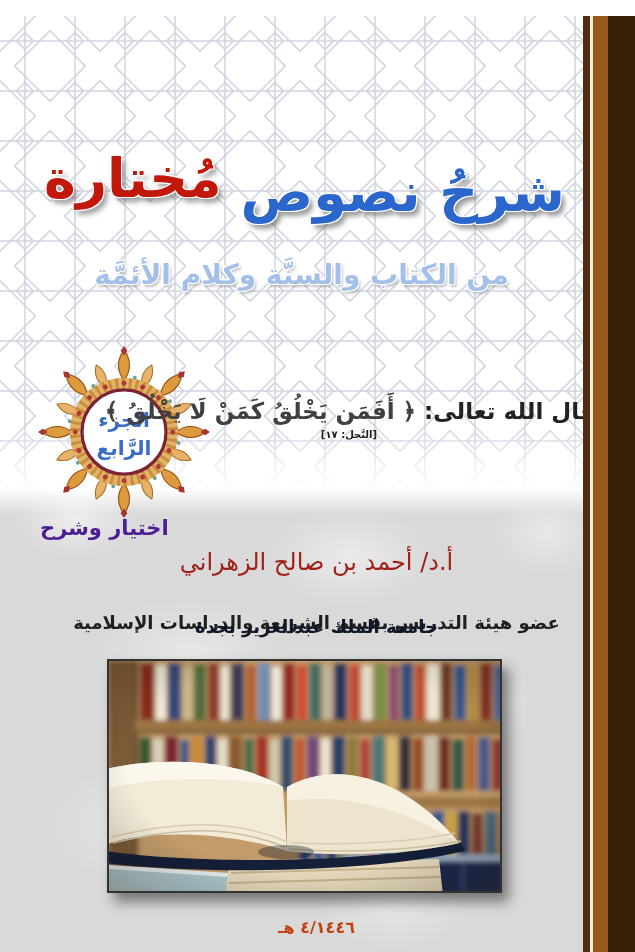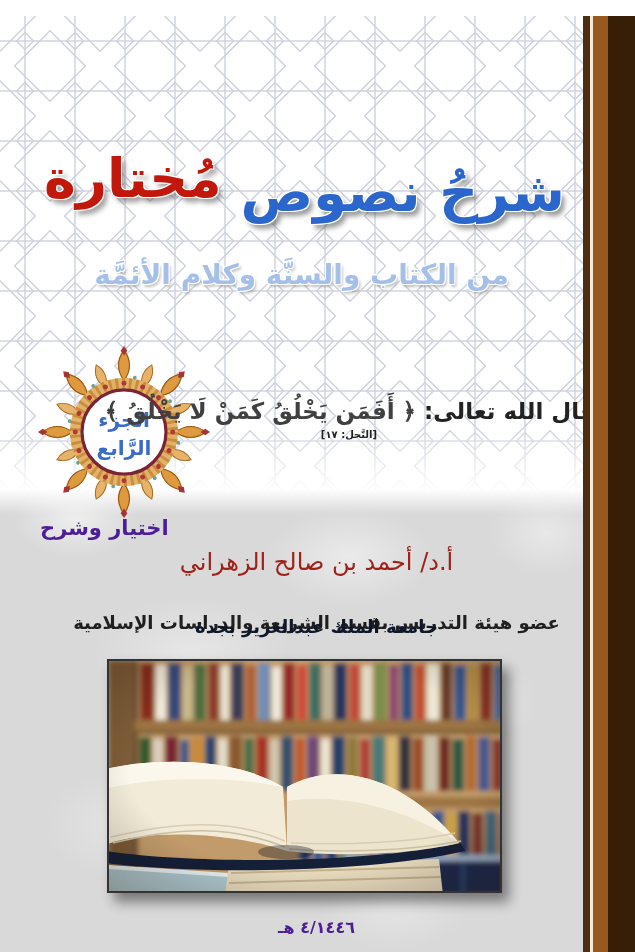--- a/index.html
+++ b/index.html
@@ -57,21 +57,21 @@
   .sel    { position:absolute; left:40px; right:42px; top:500px; text-align:left; font-size:21px; font-weight:bold; color:#4c1d95; }
   .author { position:absolute; left:40px; right:42px; top:532px; text-align:center; font-size:24px; font-weight:normal; color:#9E2118; }
   .aff1   { position:absolute; left:40px; right:42px; top:596px; text-align:center; font-size:18px; font-weight:bold; color:#1F1F1F; }
   .aff2   { position:absolute; left:40px; right:42px; top:600px; text-align:center; font-size:18px; font-weight:bold; color:#0f172a; }
 
   .photo-frame { position:absolute; left:107px; top:643px; width:395px; height:234px;
     border:2px solid #333333; box-shadow:7px 9px 12px rgba(0,0,0,.45); background:#C29B6B; overflow:hidden; }
   .photo-frame svg { display:block; }
 
   .hijri-date { position:absolute; left:40px; right:42px; top:902px; text-align:center;
-    font-size:16px; font-weight:bold; color:#4c1d95; }
+    font-size:16px; font-weight:bold; color:#c2410c; }
 </style>
 </head>
 <body>
 
 <div class="page">
 
   <svg class="pattern-svg" width="635" height="478" aria-hidden="true">
     <defs>
       <pattern id="starpat" width="100" height="100" patternUnits="userSpaceOnUse">
         <g stroke="#C8CCDA" stroke-width="1.4" fill="none" opacity="0.9">

